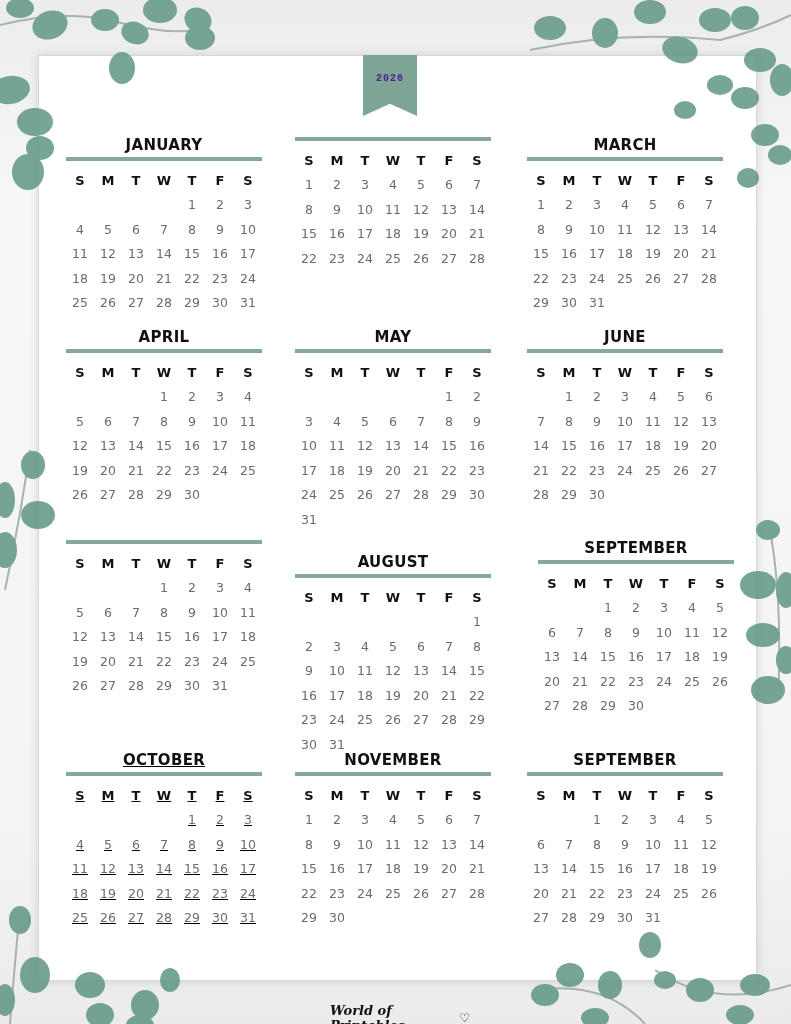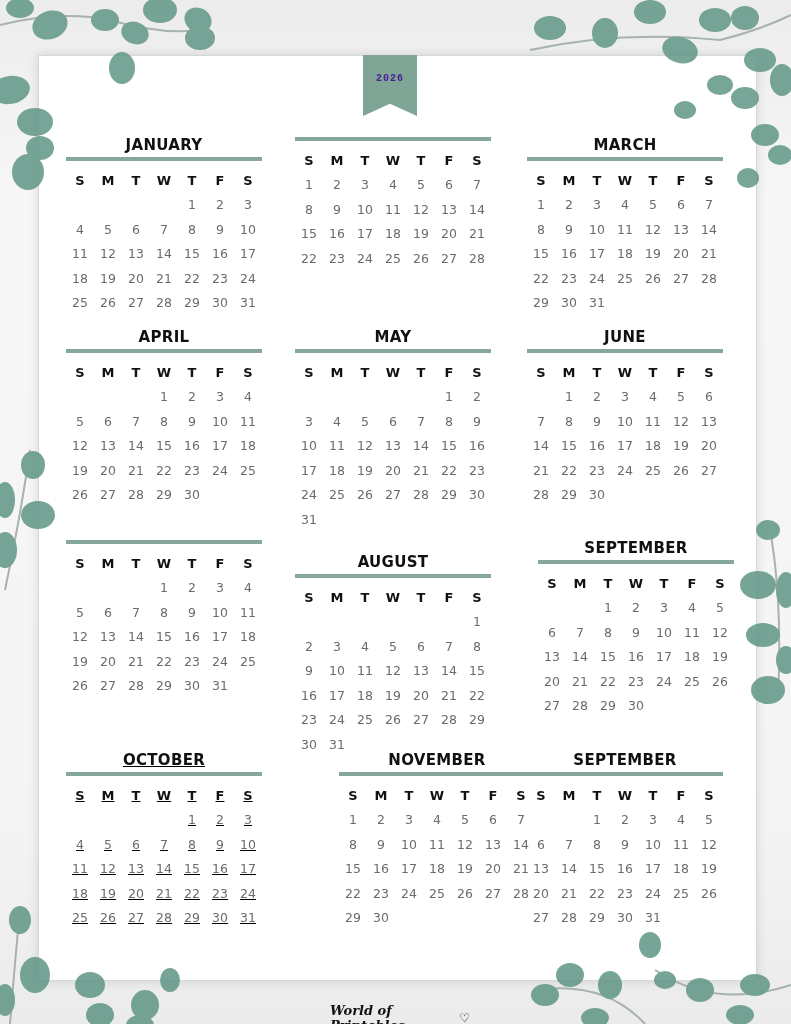--- a/index.html
+++ b/index.html
@@ -499,21 +499,21 @@
         <div class="day">24</div>
         <div class="day">25</div>
         <div class="day">26</div>
         <div class="day">27</div>
         <div class="day">28</div>
         <div class="day">29</div>
         <div class="day">30</div>
         <div class="day">31</div>
       </div>
     </div>
-    <div class="month" style="left: 295px; top: 750px; margin-left: 44px;">
+    <div class="month" style="left: 295px; top: 750px;">
       <div class="month-title">NOVEMBER</div>
       <div class="month-rule"></div>
       <div class="grid">
         <div class="dow">S</div>
         <div class="dow">M</div>
         <div class="dow">T</div>
         <div class="dow">W</div>
         <div class="dow">T</div>
         <div class="dow">F</div>
         <div class="dow">S</div>

